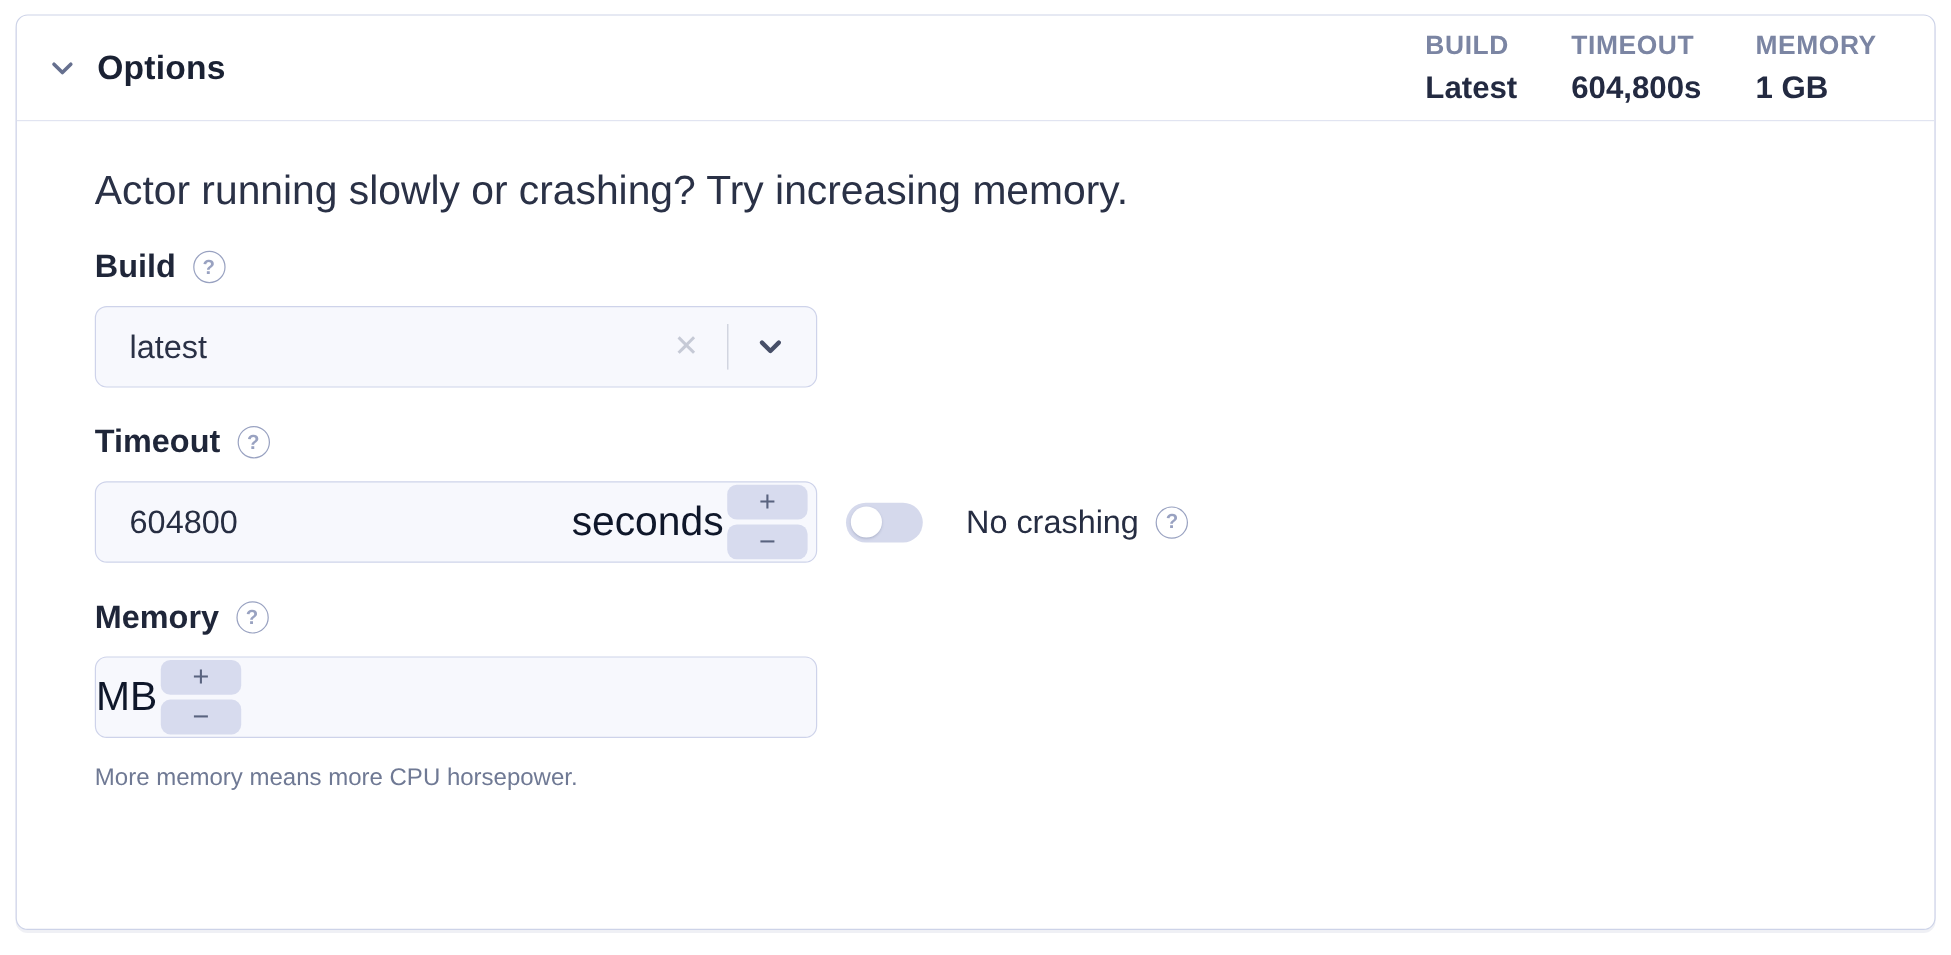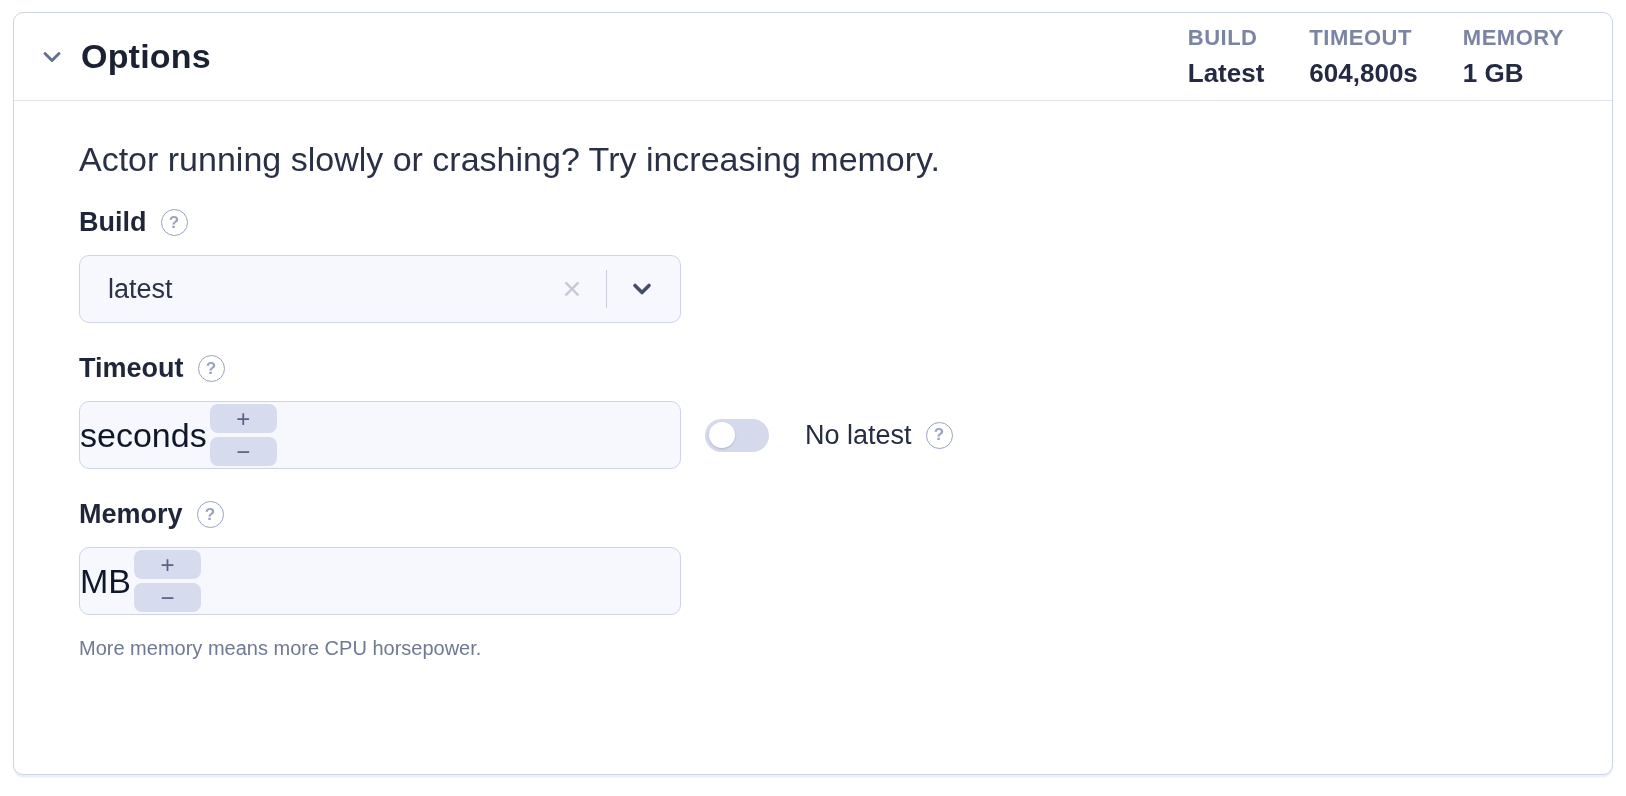--- a/index.html
+++ b/index.html
@@ -24,21 +24,21 @@
     display: flex;
     align-items: center;
     justify-content: space-between;
     padding: 0 48px 0 22px;
     border-bottom: 1.5px solid #e1e4f1;
     cursor: pointer;
   }
   .header-left { display: flex; align-items: center; }
   .chevron-btn { display: inline-flex; align-items: center; justify-content: center; width: 32px; height: 32px; }
   .section-title {
-    font-size: 34px; font-weight: 700; color: #1a2133;
+    font-size: 28px; font-weight: 700; color: #1a2133;
     margin-left: 13px; letter-spacing: 0.2px;
   }
   .summary { display: flex; gap: 45px; }
   .summary-col { display: flex; flex-direction: column; }
   .summary-label {
     font-size: 22px; font-weight: 700; color: #7b85a3; letter-spacing: 0.5px;
   }
   .summary-value {
     font-size: 26px; font-weight: 700; color: #232a41; margin-top: 7px;
   }
@@ -155,30 +155,31 @@
       </div>
     </div>
 
     <div class="field">
       <div class="field-label">
         <span>Timeout</span>
         <span class="help">?</span>
       </div>
       <div class="row">
         <div class="control-box number-box">
+          <input type="text" value="604800" style="">
           <span class="unit">seconds</span>
           <div class="steppers">
             <button class="stepper-btn">+</button>
             <button class="stepper-btn">−</button>
           </div>
         </div>
         <div class="toggle">
           <div class="knob"></div>
         </div>
-        <span class="toggle-label">No latest</span>
+        <span class="toggle-label">No crashing</span>
         <span class="help">?</span>
       </div>
     </div>
 
     <div class="field">
       <div class="field-label">
         <span>Memory</span>
         <span class="help">?</span>
       </div>
       <div class="control-box number-box">

